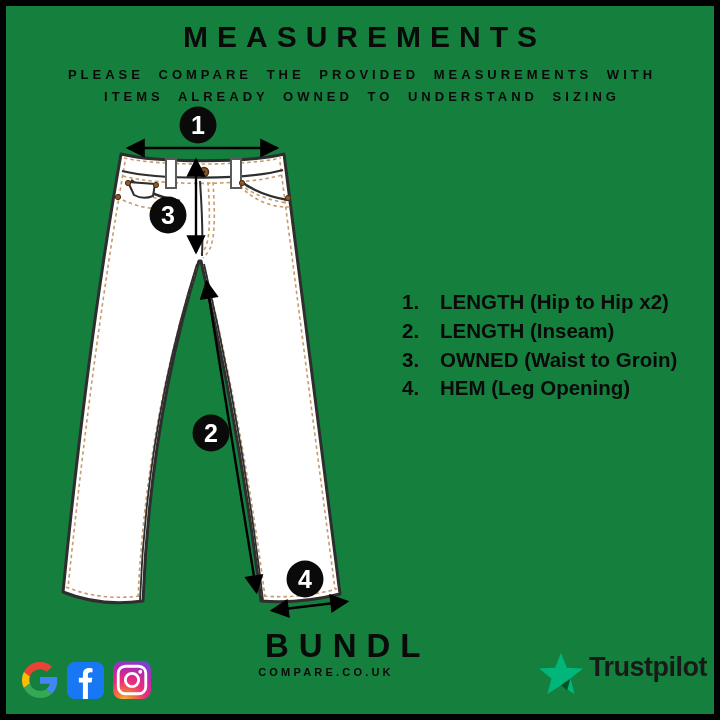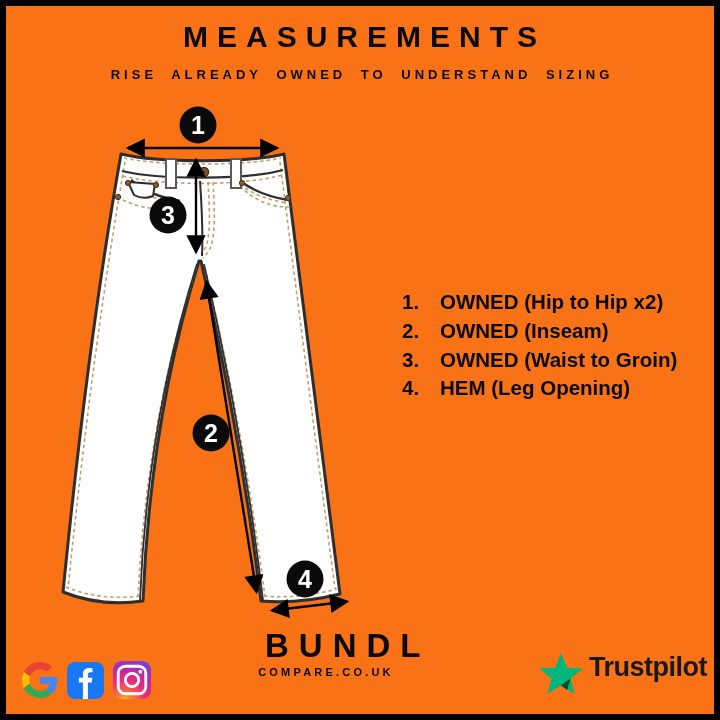--- a/index.html
+++ b/index.html
@@ -1,16 +1,16 @@
 <!DOCTYPE html>
 <html><head>
 <meta charset="utf-8">
 <style>
   html,body{margin:0;padding:0;background:#fff;}
-  .frame{position:relative;width:720px;height:720px;background:#f97316;overflow:hidden;
+  .frame{position:relative;width:720px;height:720px;background:#15803d;overflow:hidden;
          font-family:"Liberation Sans","DejaVu Sans",sans-serif;color:#0a0a0a;}
   .border-overlay{position:absolute;inset:0;border:6px solid #000;pointer-events:none;z-index:50;}
 
   
   .header{position:absolute;top:20px;left:0;width:720px;text-align:center;}
   .title{font-size:30px;font-weight:bold;letter-spacing:9px;padding-left:9px;margin:0 0 10px 0;}
   .subtitle{font-size:13px;font-weight:bold;letter-spacing:4px;word-spacing:7px;line-height:22px;padding-left:4px;}
 
   
   .diagram-svg{position:absolute;left:0;top:0;width:720px;height:720px;}
@@ -29,21 +29,22 @@
   .trustpilot-label{font-size:27px;font-weight:bold;letter-spacing:-0.5px;color:#191919;}
 </style>
 </head>
 <body>
 
 <div class="frame">
 
   <div class="header">
     <h1 class="title">MEASUREMENTS</h1>
     <div class="subtitle">
-      <div>RISE ALREADY OWNED TO UNDERSTAND SIZING</div>
+      <div>PLEASE COMPARE THE PROVIDED MEASUREMENTS WITH</div>
+      <div>ITEMS ALREADY OWNED TO UNDERSTAND SIZING</div>
     </div>
   </div>
 
   <svg class="diagram-svg" viewBox="0 0 720 720">
     <defs>
       <marker id="ah" markerWidth="9" markerHeight="9" refX="7.5" refY="4.5" orient="auto-start-reverse">
         <path d="M0.5,0.5 L8.5,4.5 L0.5,8.5 Z" fill="#000"></path>
       </marker>
     </defs>
 
@@ -115,25 +116,25 @@
       <g>
         <circle cx="305" cy="579" r="18.5" fill="#0a0a0a"></circle>
         <text x="305" y="587.5">4</text>
       </g>
     </g>
   </svg>
 
   <div class="legend">
     <div class="legend-row">
       <span class="legend-num">1.</span>
-      <span>OWNED (Hip to Hip x2)</span>
+      <span>LENGTH (Hip to Hip x2)</span>
     </div>
     <div class="legend-row">
       <span class="legend-num">2.</span>
-      <span>OWNED (Inseam)</span>
+      <span>LENGTH (Inseam)</span>
     </div>
     <div class="legend-row">
       <span class="legend-num">3.</span>
       <span>OWNED (Waist to Groin)</span>
     </div>
     <div class="legend-row">
       <span class="legend-num">4.</span>
       <span>HEM (Leg Opening)</span>
     </div>
   </div>

